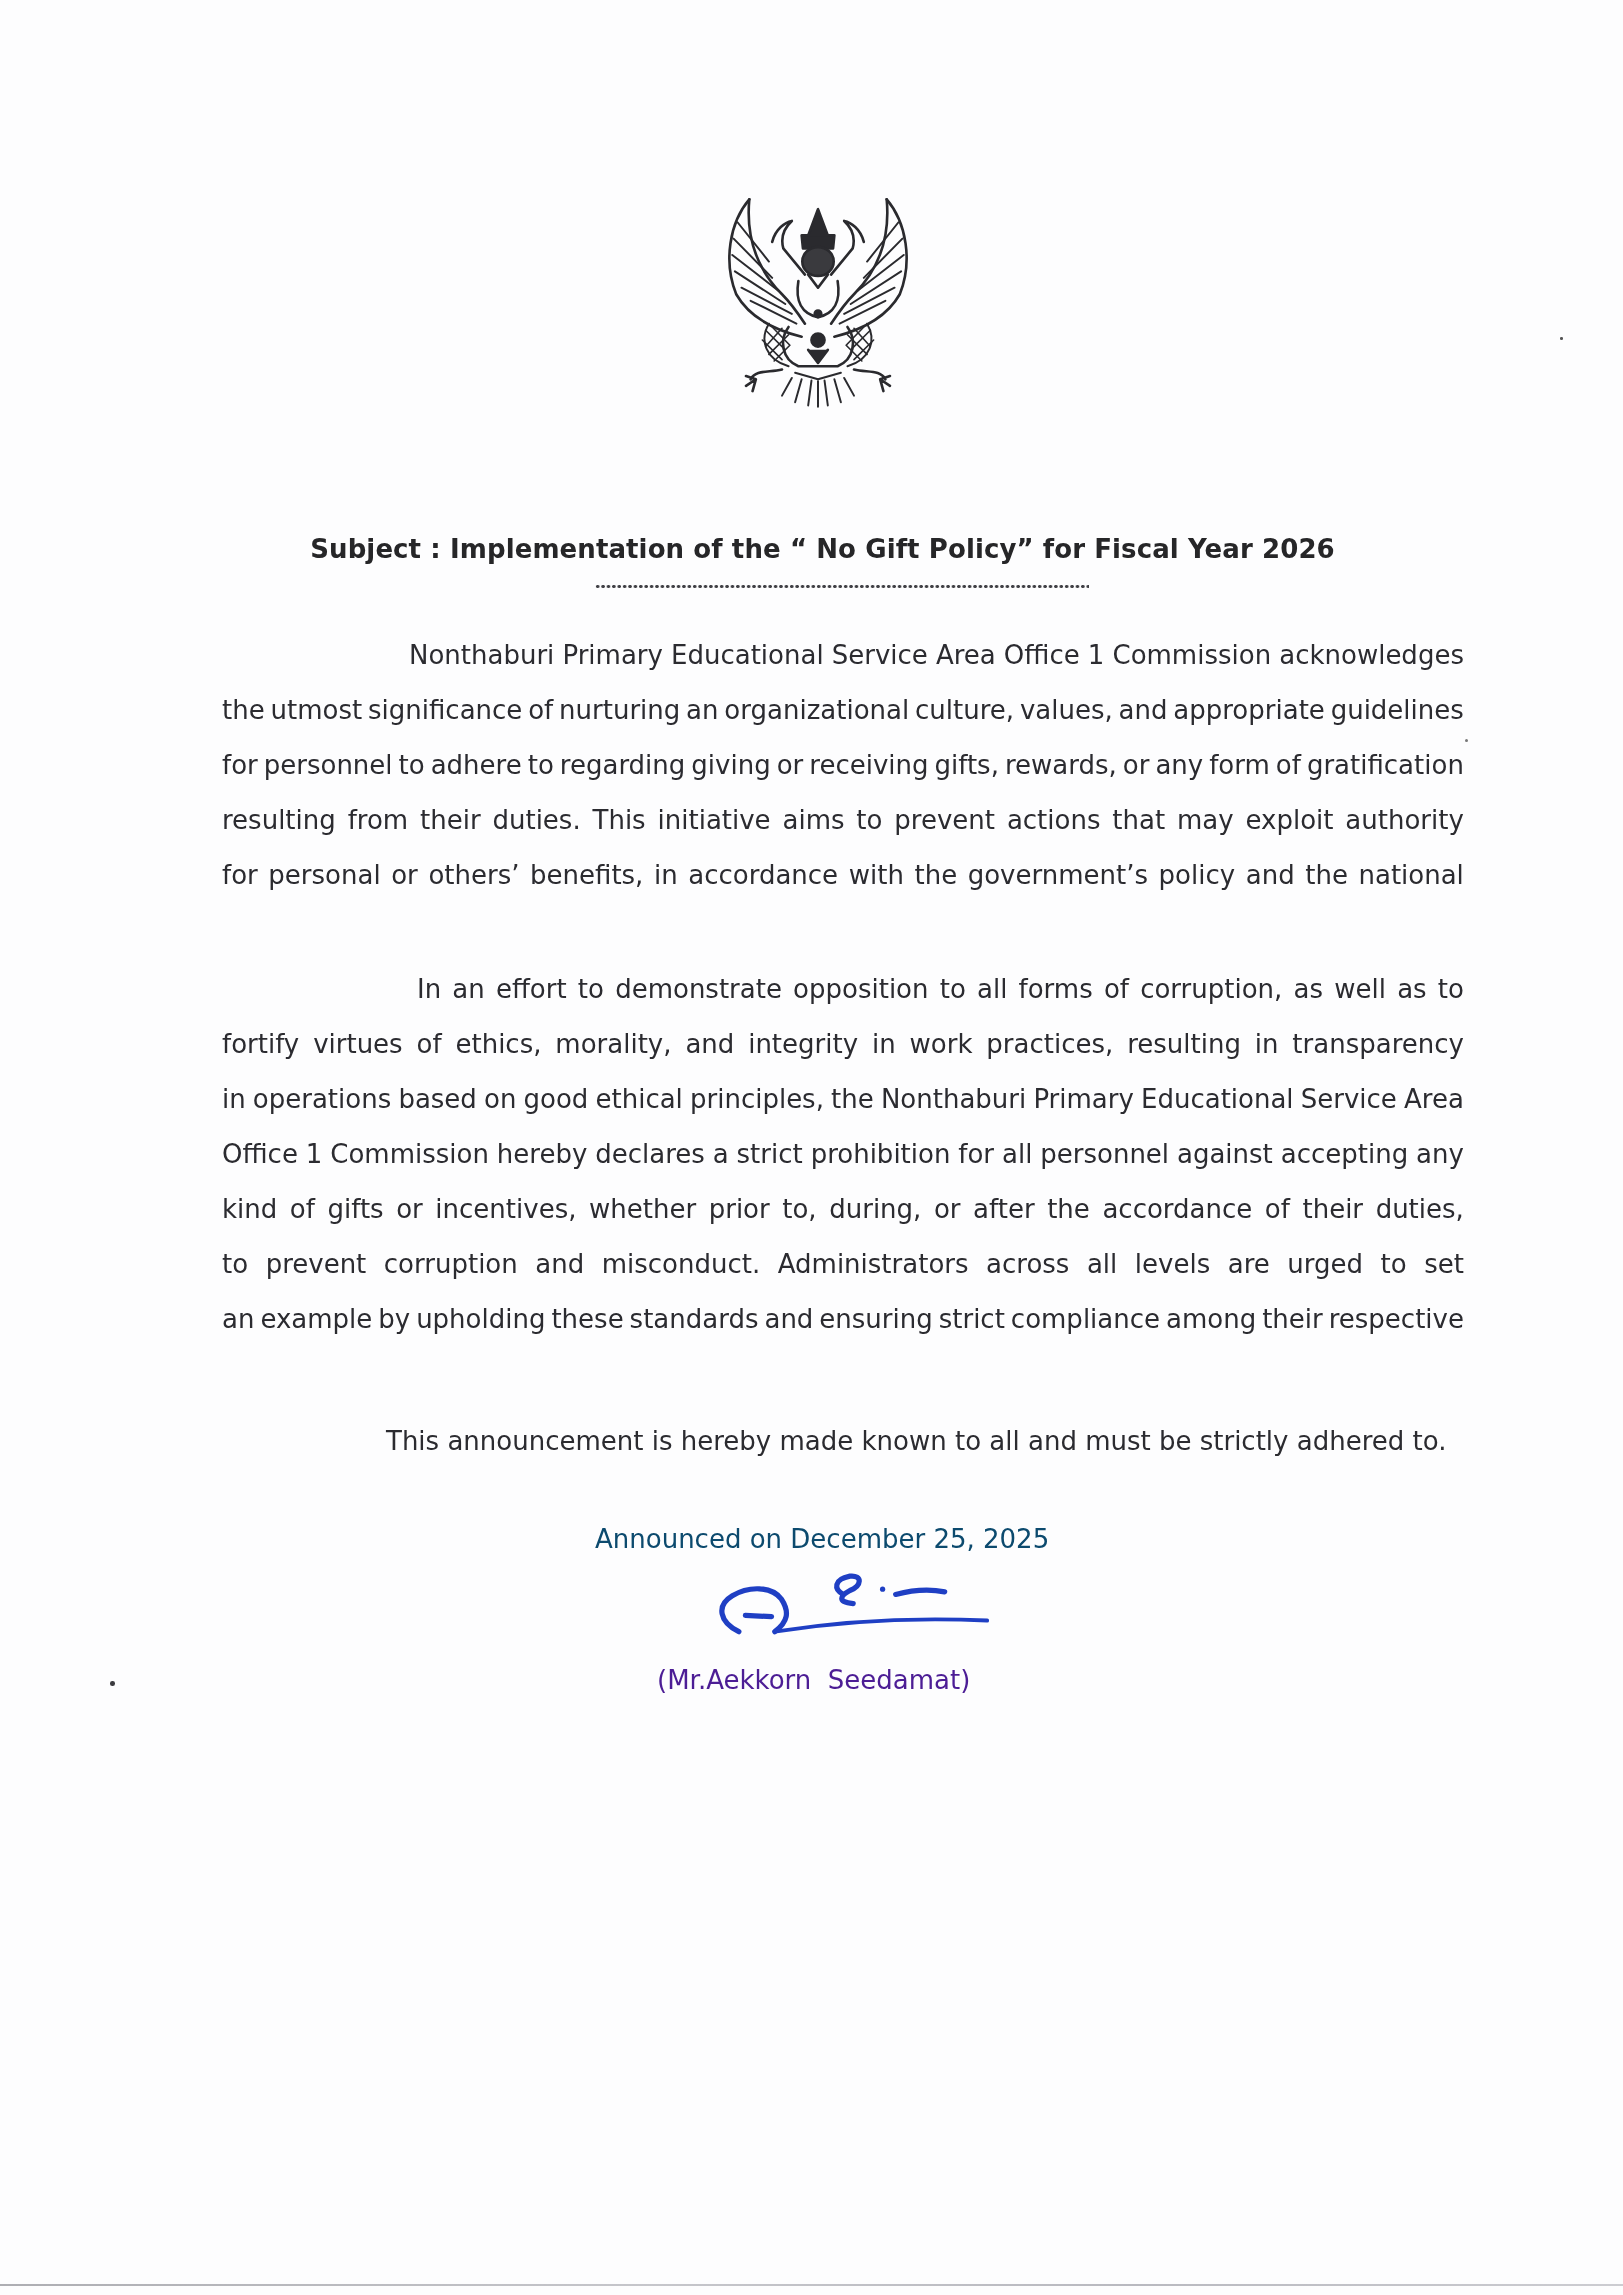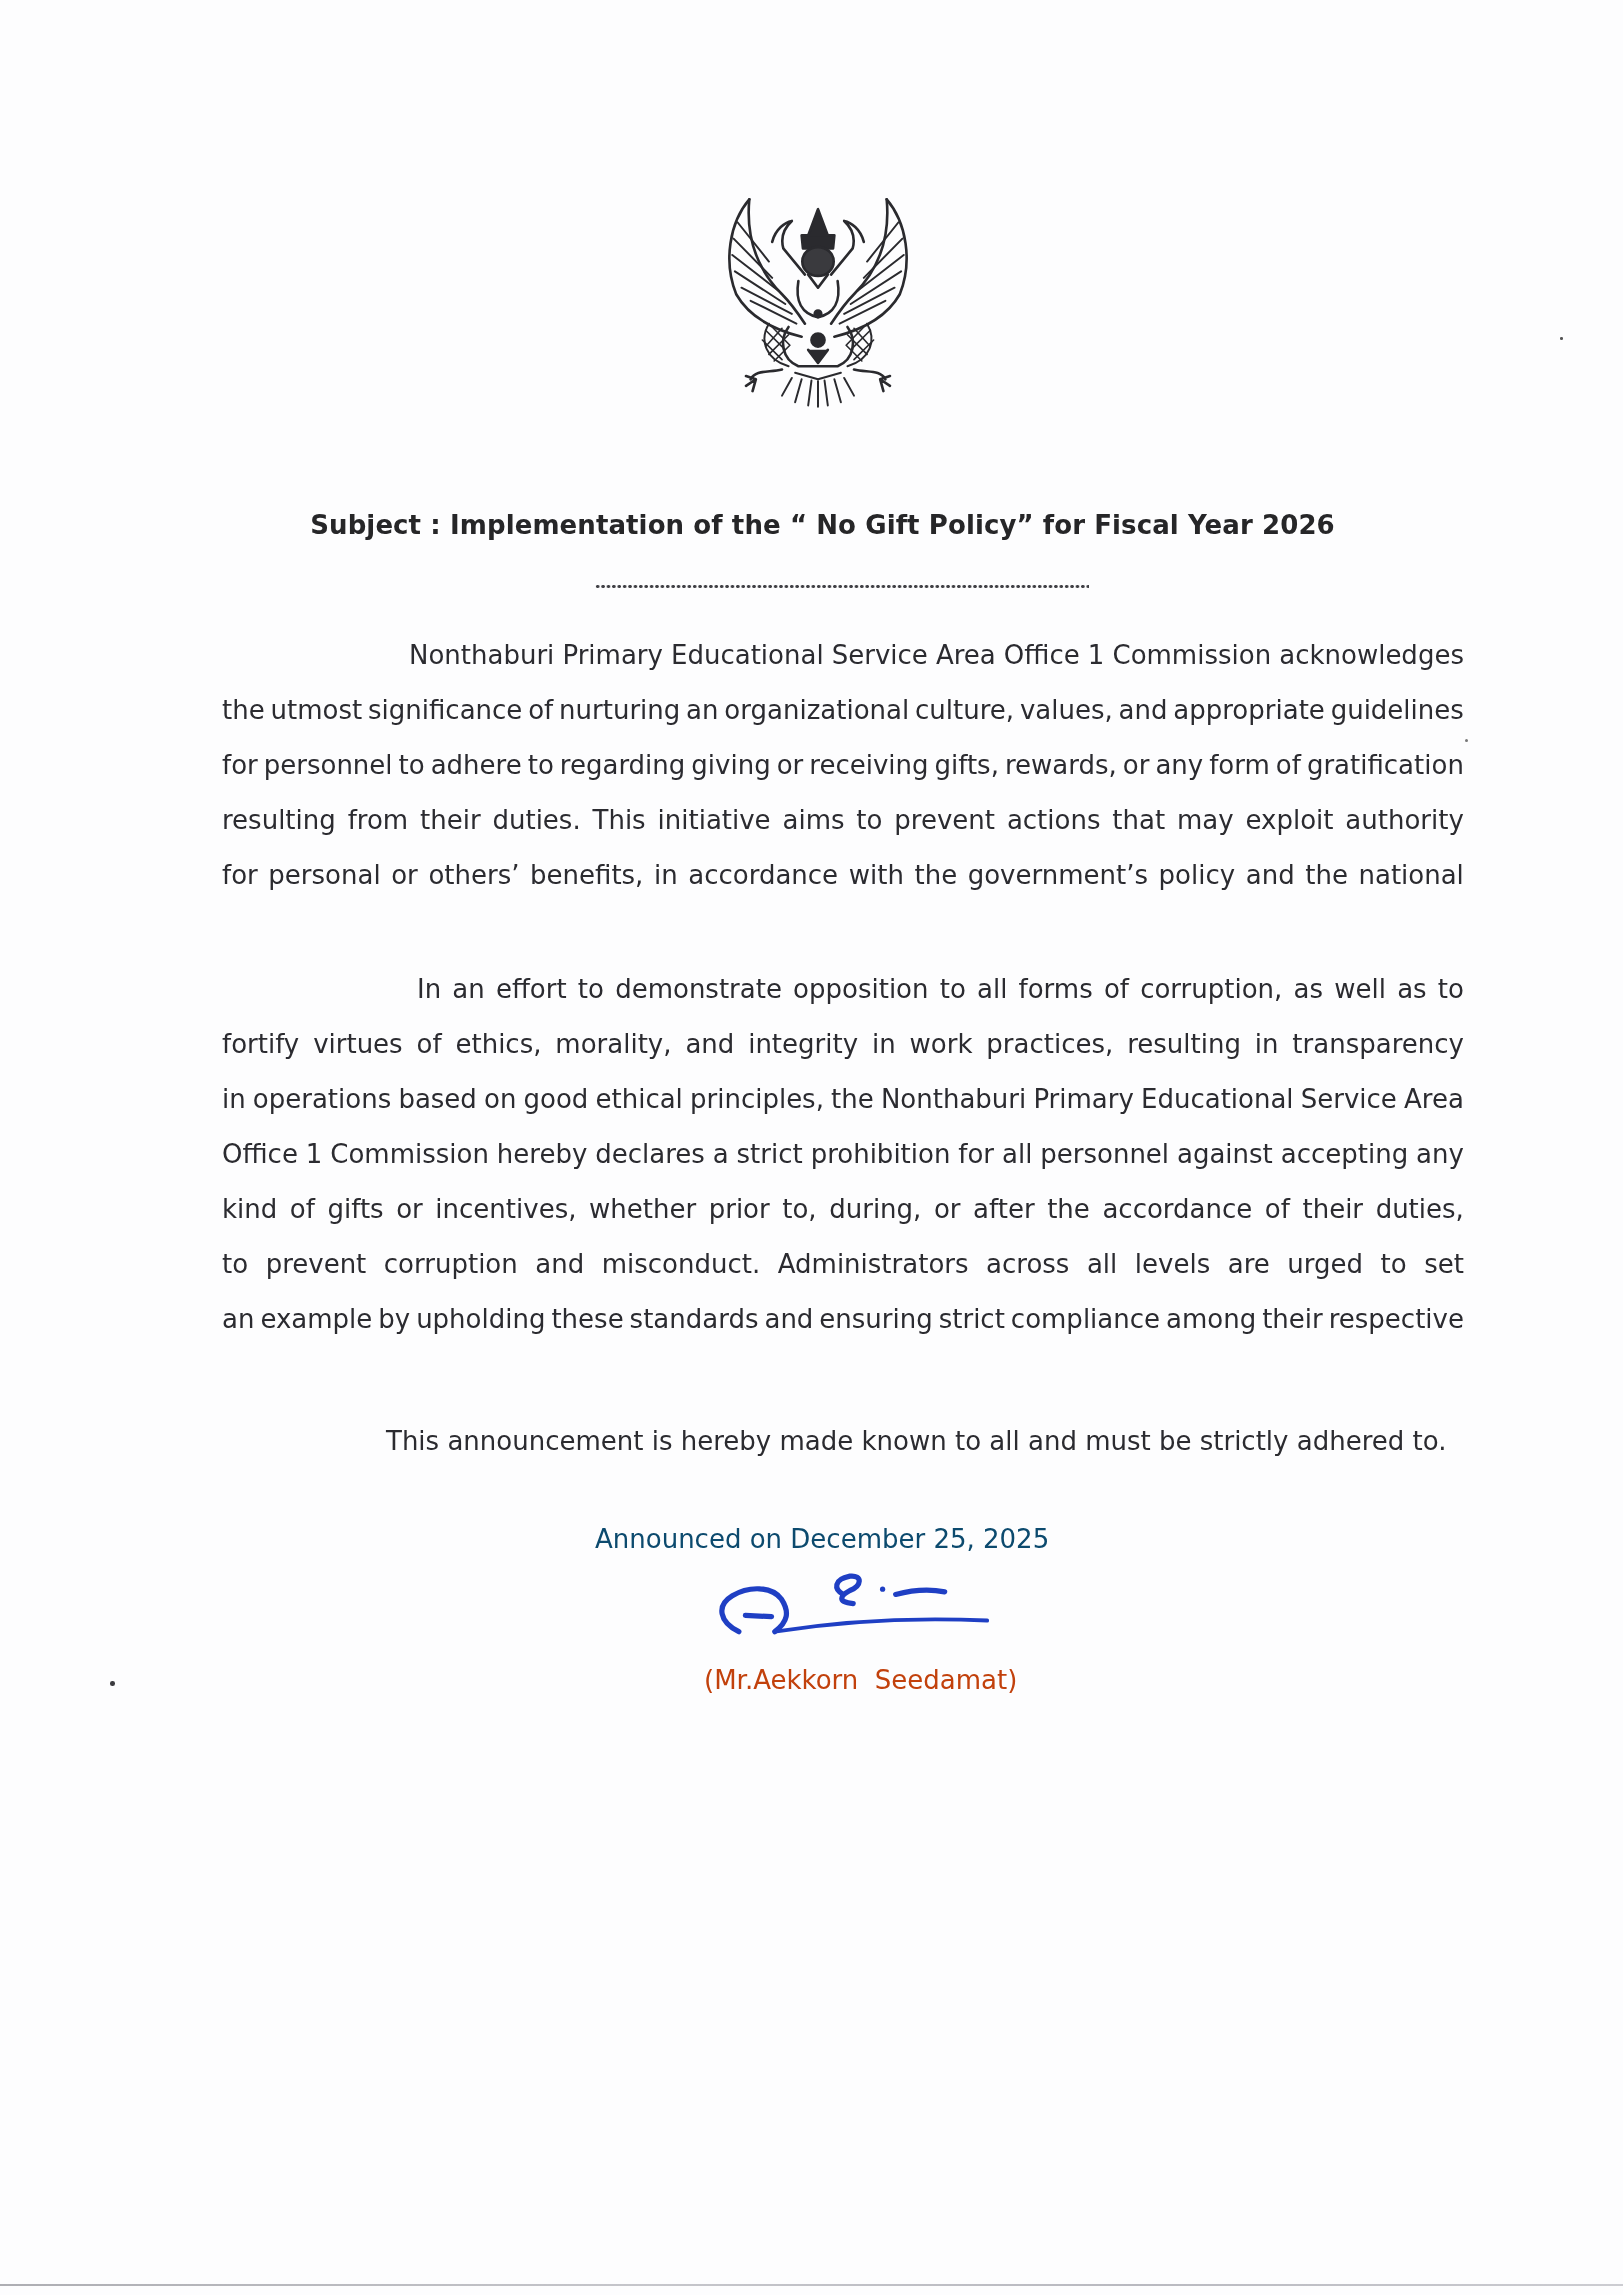--- a/index.html
+++ b/index.html
@@ -34,21 +34,21 @@
       left: 0;
       width: 1623px;
       text-align: center;
       font-weight: bold;
       font-size: 26px;
       letter-spacing: 0.1px;
       color: #262628;
       white-space: nowrap;
     }
     .title.t1 { top: 451px; padding-left: 26px; box-sizing: border-box; }
-    .title.t2 { top: 510px; padding-left: 22px; box-sizing: border-box; }
+    .title.t2 { top: 534px; padding-left: 22px; box-sizing: border-box; }
     .dots {
       position: absolute;
       left: 595px;
       top: 584px;
       width: 494px;
       height: 5.2px;
       background-image: radial-gradient(circle, #404045 1.6px, transparent 1.8px);
       background-size: 5.4px 5.2px;
       background-repeat: repeat-x;
     }
@@ -97,23 +97,22 @@
       left: 693px;
       top: 1550px;
       width: 340px;
       height: 98px;
     }
     .signer-name {
       position: absolute;
       left: 657px;
       top: 1665px;
       font-size: 26px;
-      color: #c2410c;
+      color: #4c1d95;
       white-space: pre;
-      margin-left: 47px;
     }
     .signer-title {
       position: absolute;
       left: 398px;
       top: 1720px;
       font-size: 26px;
       color: #2b2b30;
       white-space: nowrap;
     }
     .bottom-rule {

